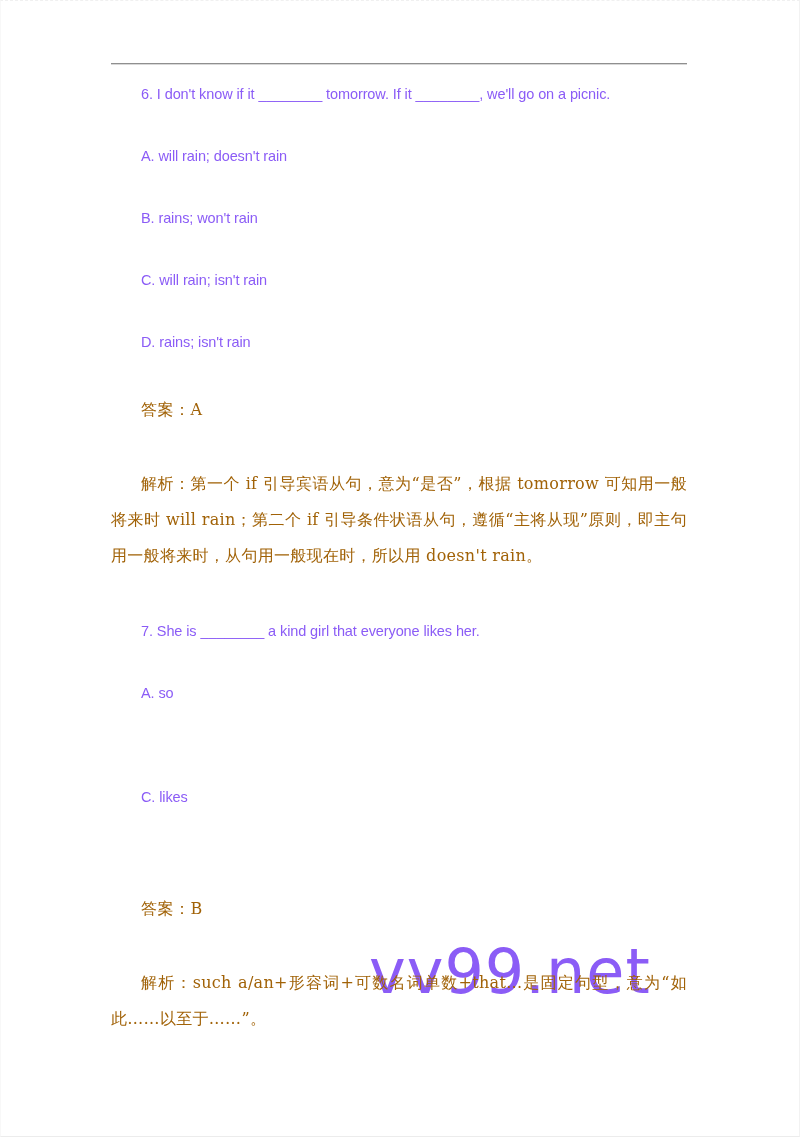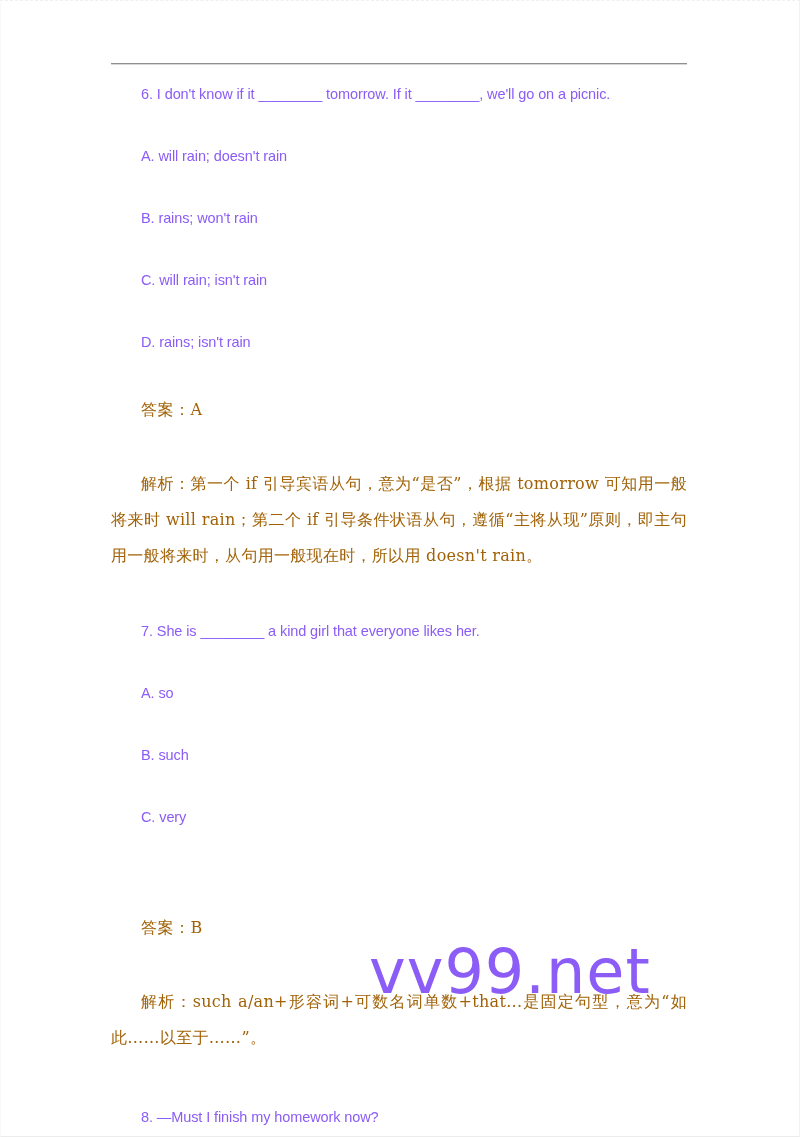--- a/index.html
+++ b/index.html
@@ -145,37 +145,35 @@
 
       <div class="gap-qq"></div>
 
       <div>
         <div class="en q-stem">7. She is ________ a kind girl that everyone likes her.</div>
         <div class="gap-stem"></div>
 
         <div class="en">A. so</div>
         <div class="gap-opt"></div>
 
-        <div class="en">B. such</div>
         <div class="gap-opt"></div>
 
-        <div class="en">C. very</div>
+        <div class="en">C. likes</div>
         <div class="gap-opt"></div>
 
         <div class="gap-ans"></div>
 
         <div class="cn cn-answer">答案：B</div>
         <div class="gap-exp"></div>
 
         <div class="cn cn-exp">解析：such a/an+形容词+可数名词单数+that...是固定句型，意为“如此……以至于……”。</div>
       </div>
 
       <div class="gap-qq2"></div>
 
       <div>
-        <div class="en q-stem">8. —Must I finish my homework now?</div>
         <div class="gap-dlg"></div>
 
       </div>
 
     </div>
   </div>
 </div>
 
 </body></html>

